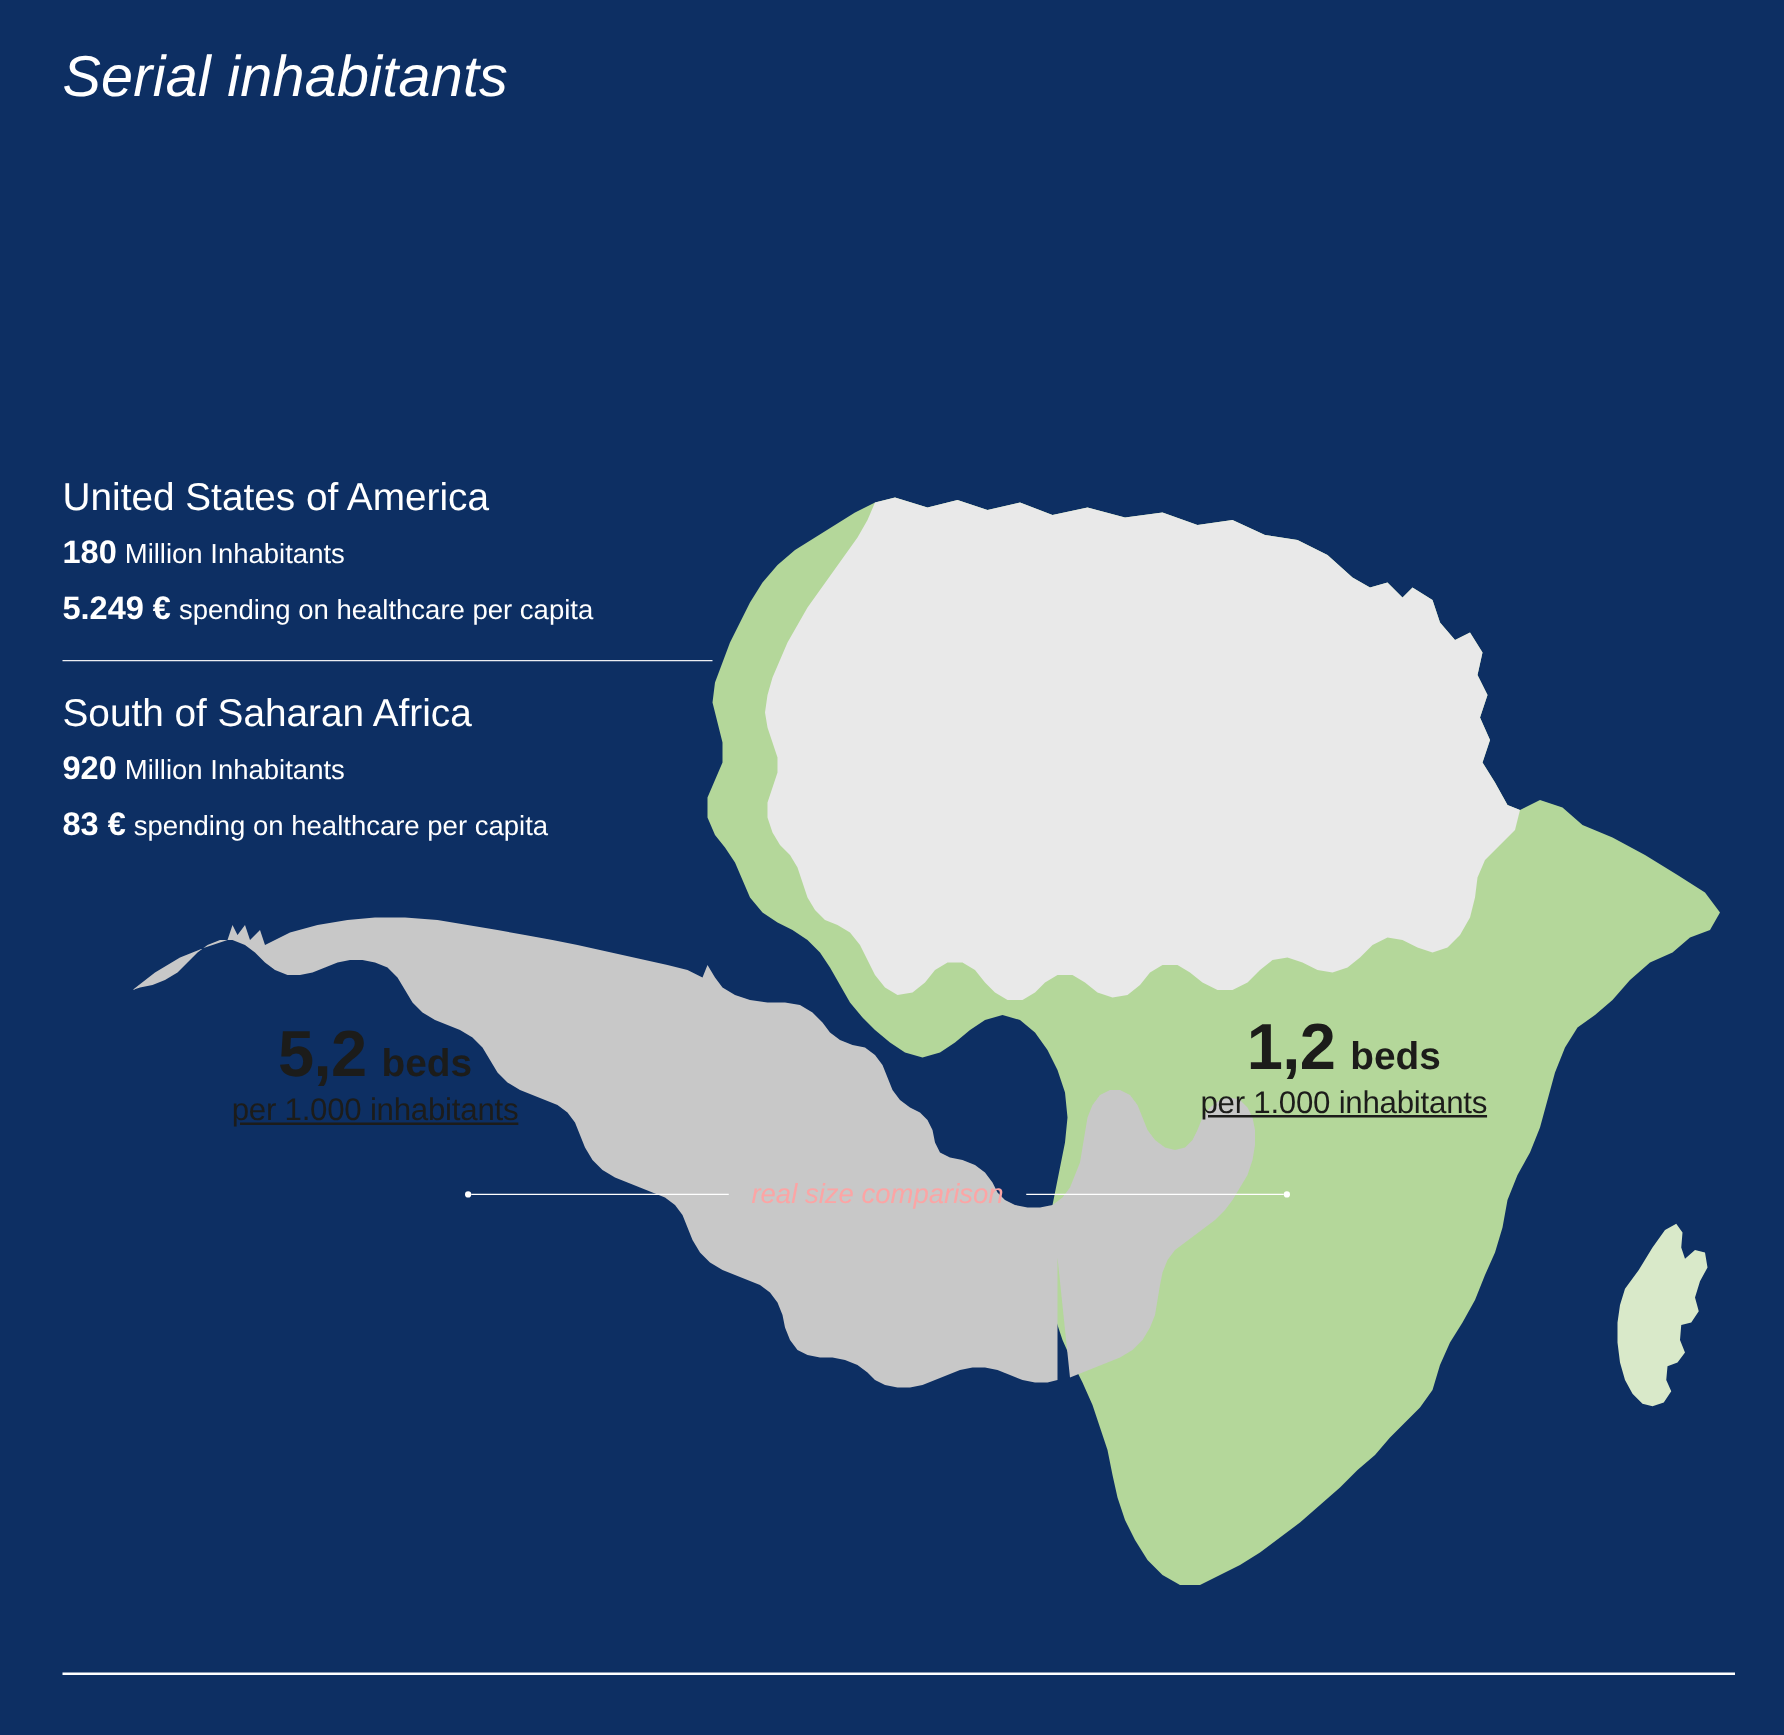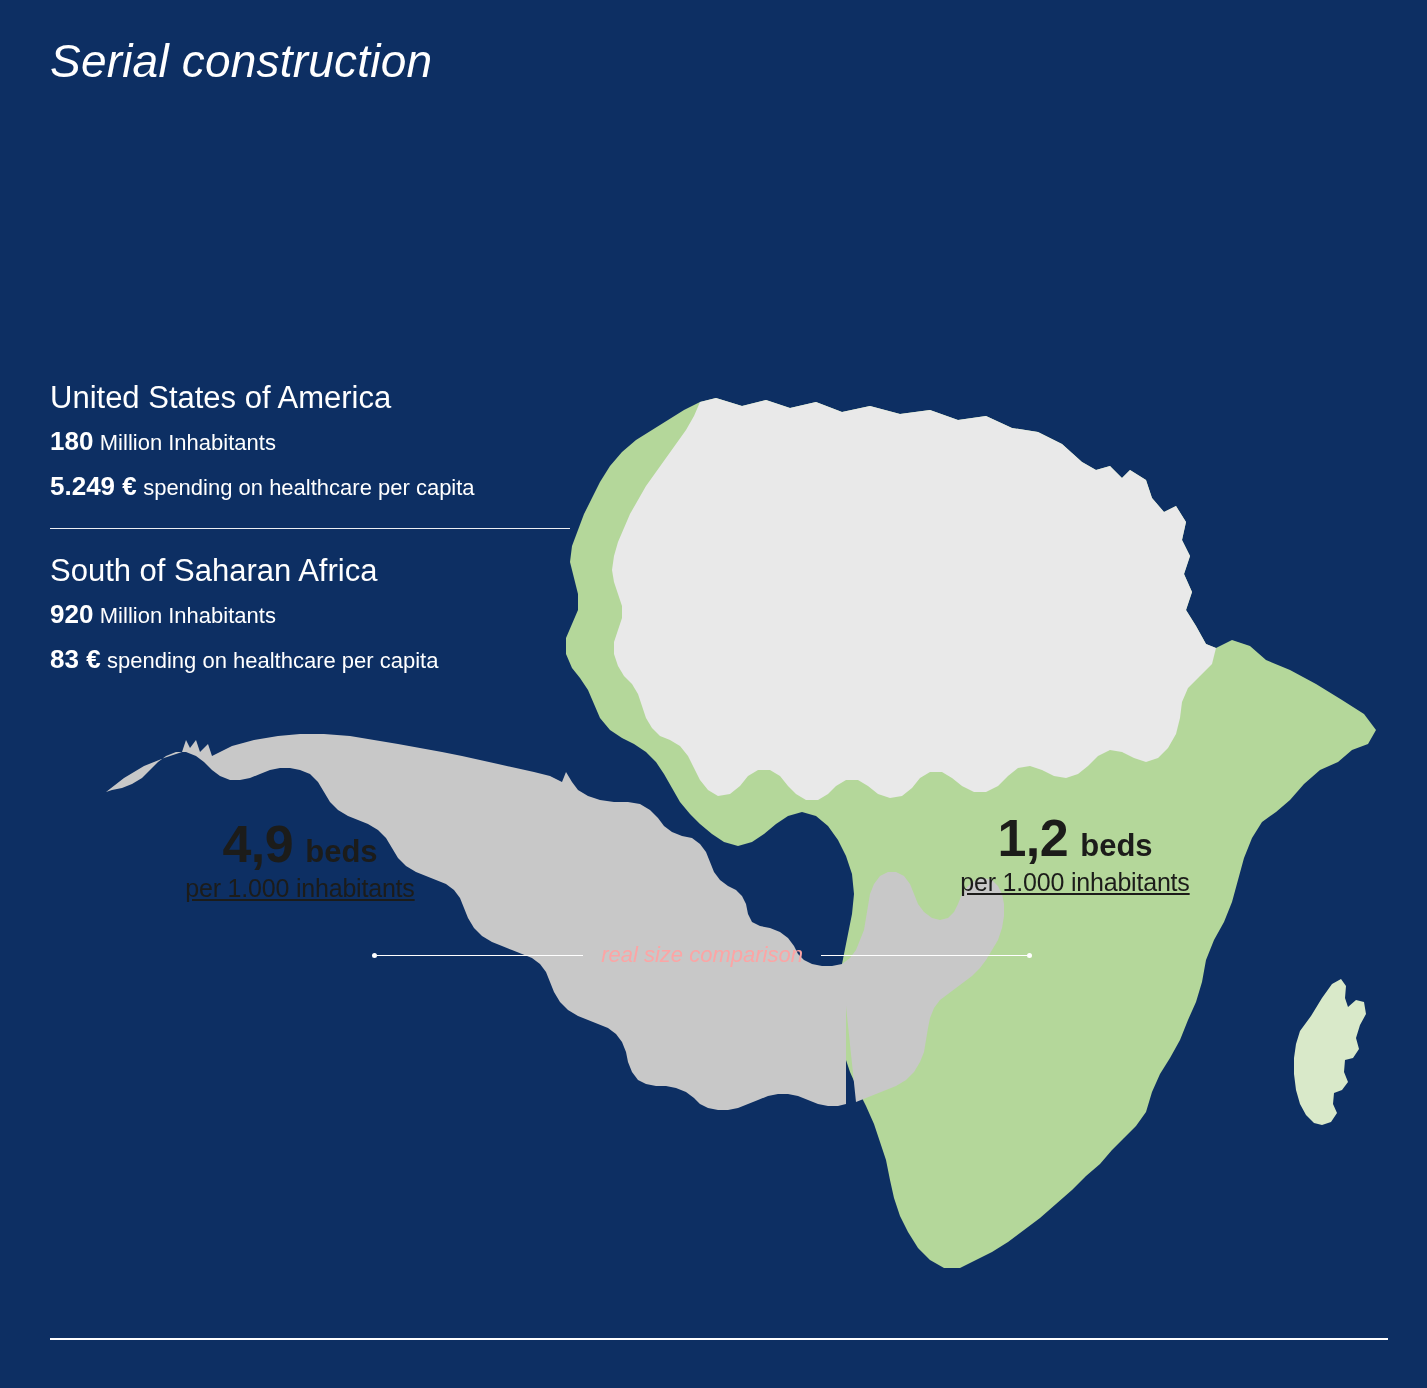--- a/index.html
+++ b/index.html
@@ -160,21 +160,21 @@
     width: 1338px;
     height: 2px;
     background: #ffffff;
   }
 </style>
 </head>
 <body>
 
 <div id="page">
 
-  <div id="title">Serial construction</div>
+  <div id="title">Serial inhabitants</div>
 
   <div id="maps">
     <svg width="1427" height="1388" viewBox="0 0 1427 1388" xmlns="http://www.w3.org/2000/svg">
 
       <g>
         <path fill="#b4d79a" d="M700,402 L716,398 L742,406 L766,400 L790,408 L816,402 L842,412 L870,406 L900,414
              L930,410 L958,420 L986,416 L1012,428 L1038,432 L1062,444 L1082,462 L1096,470
              L1110,466 L1122,478 L1130,470 L1146,480 L1152,498 L1164,512 L1176,506 L1186,522
              L1182,540 L1190,556 L1184,574 L1192,592 L1186,610 L1196,626 L1206,644 L1216,648
              L1232,640 L1250,646 L1266,660 L1290,670 L1316,684 L1342,700 L1364,714 L1376,730
@@ -270,21 +270,21 @@
       </div>
       <div class="stat-line">
         <span class="big">83 €</span>
         <span class="lbl">spending on healthcare per capita</span>
       </div>
     </div>
   </div>
 
   <div class="beds-block" id="beds-usa">
     <div class="beds-headline">
-      <span class="beds-value">4,9</span><span class="beds-word">beds</span>
+      <span class="beds-value">5,2</span><span class="beds-word">beds</span>
     </div>
     <div class="beds-sub">per 1.000 inhabitants</div>
   </div>
 
   <div class="beds-block" id="beds-africa">
     <div class="beds-headline">
       <span class="beds-value">1,2</span><span class="beds-word">beds</span>
     </div>
     <div class="beds-sub">per 1.000 inhabitants</div>
   </div>

